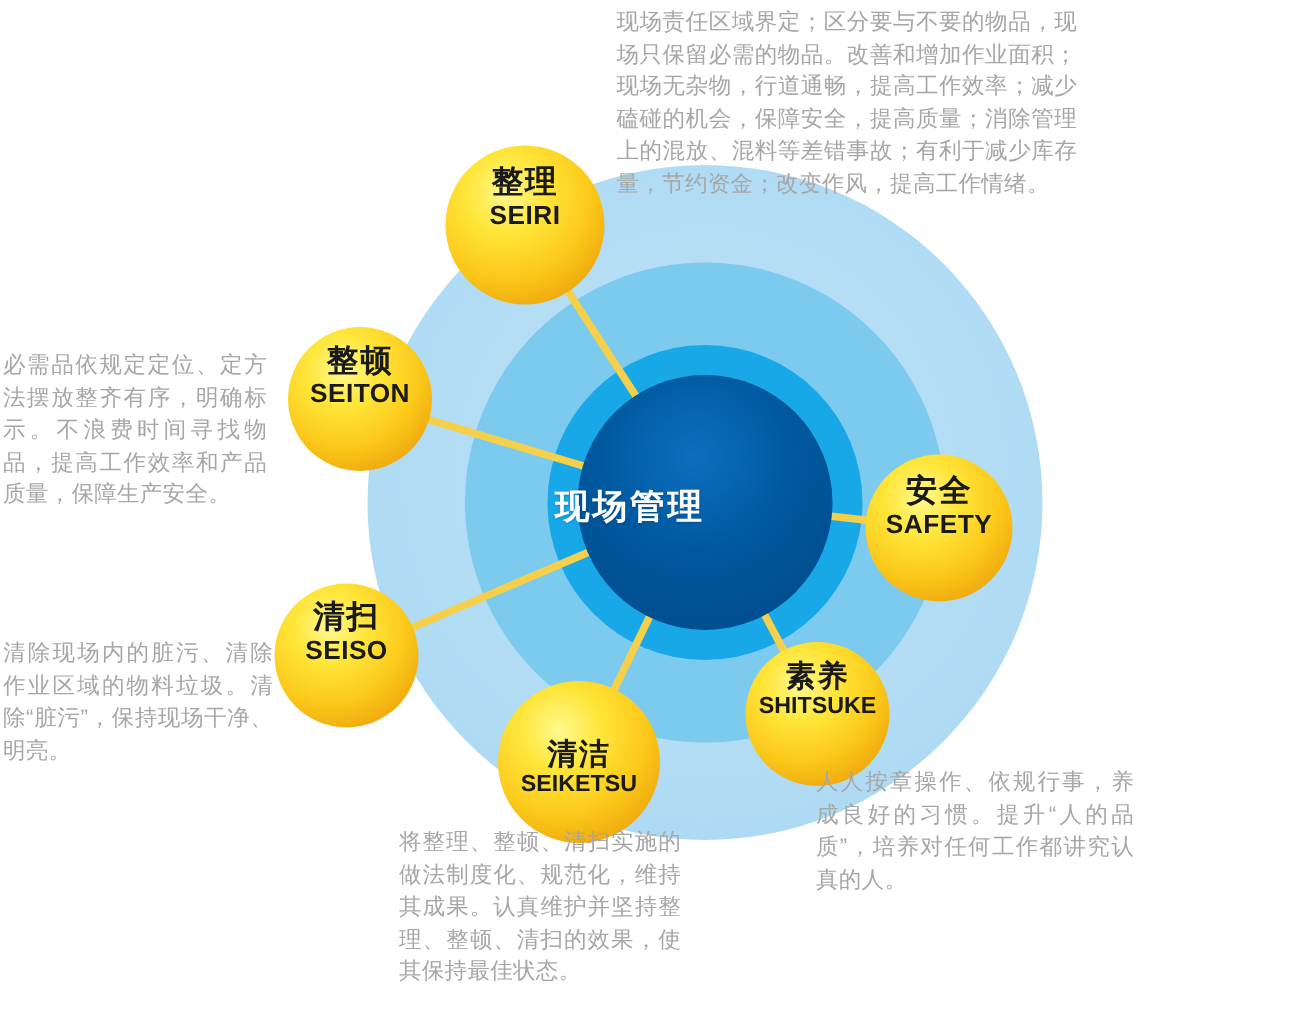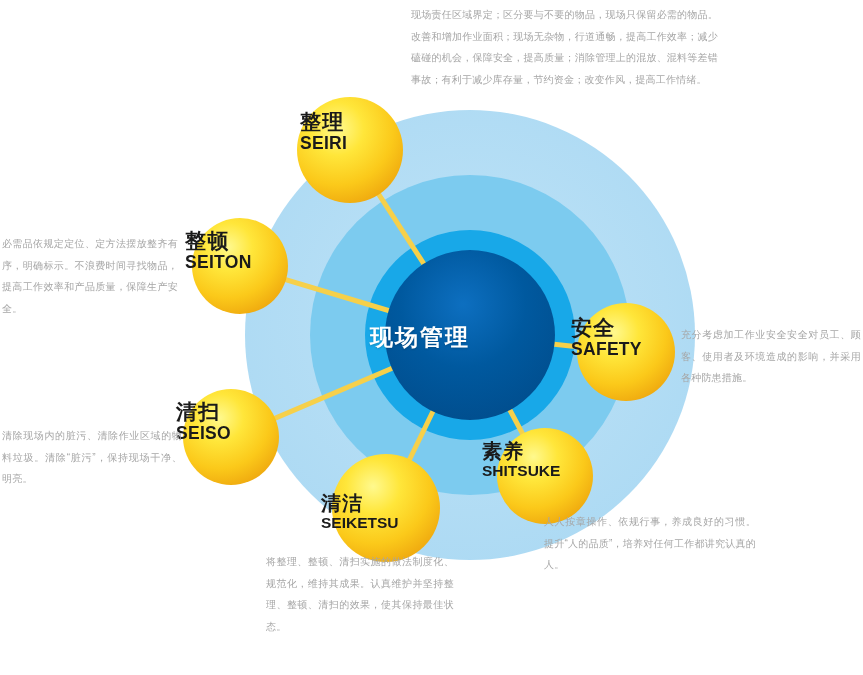--- a/index.html
+++ b/index.html
@@ -28,39 +28,40 @@
     top: 0;
     width: 863px;
     height: 675px;
     display: block;
   }
 
   
   .desc {
     position: absolute;
     color: #a6a6a6;
-    font-size: 10px;
+    font-size: 15px;
     line-height: 21.5px;
     letter-spacing: 0.2px;
     font-family: "Liberation Sans", "DejaVu Sans", sans-serif;
     text-align: justify;
     text-justify: inter-character;
     white-space: normal;
   }
 
   #desc-seiri   { left: 411px; top: 4px;   width: 307px; }
   #desc-seiton  { left: 2px;   top: 233px; width: 176px; }
   #desc-seiso   { left: 2px;   top: 425px; width: 180px; }
   #desc-seiketsu{ left: 266px; top: 551px; width: 188px; }
   #desc-shitsuke{ left: 544px; top: 511px; width: 212px; }
   #desc-safety  { left: 681px; top: 324px; width: 180px; }
 
   
   .node-label {
     position: absolute;
+    text-align: center;
     color: #1a1a1a;
     pointer-events: none;
     line-height: 1.03;
   }
   .node-label .cn {
     display: block;
     font-size: 21px;
     font-weight: bold;
     letter-spacing: 1.2px;
     margin-bottom: 1px;
@@ -170,15 +171,14 @@
   <div class="desc" id="desc-seiri">现场责任区域界定；区分要与不要的物品，现场只保留必需的物品。改善和增加作业面积；现场无杂物，行道通畅，提高工作效率；减少磕碰的机会，保障安全，提高质量；消除管理上的混放、混料等差错事故；有利于减少库存量，节约资金；改变作风，提高工作情绪。</div>
 
   <div class="desc" id="desc-seiton">必需品依规定定位、定方法摆放整齐有序，明确标示。不浪费时间寻找物品，提高工作效率和产品质量，保障生产安全。</div>
 
   <div class="desc" id="desc-seiketsu">将整理、整顿、清扫实施的做法制度化、规范化，维持其成果。认真维护并坚持整理、整顿、清扫的效果，使其保持最佳状态。</div>
 
   <div class="desc" id="desc-seiso">清除现场内的脏污、清除作业区域的物料垃圾。清除“脏污”，保持现场干净、明亮。</div>
 
   <div class="desc" id="desc-shitsuke">人人按章操作、依规行事，养成良好的习惯。提升“人的品质”，培养对任何工作都讲究认真的人。</div>
 
-  <div class="desc" id="desc-safety">充分考虑加工作业安全安全对员工、顾客、使用者及环境造成的影响，并采用各种防患措施。</div>
 
 </div>
 
 </body></html>

